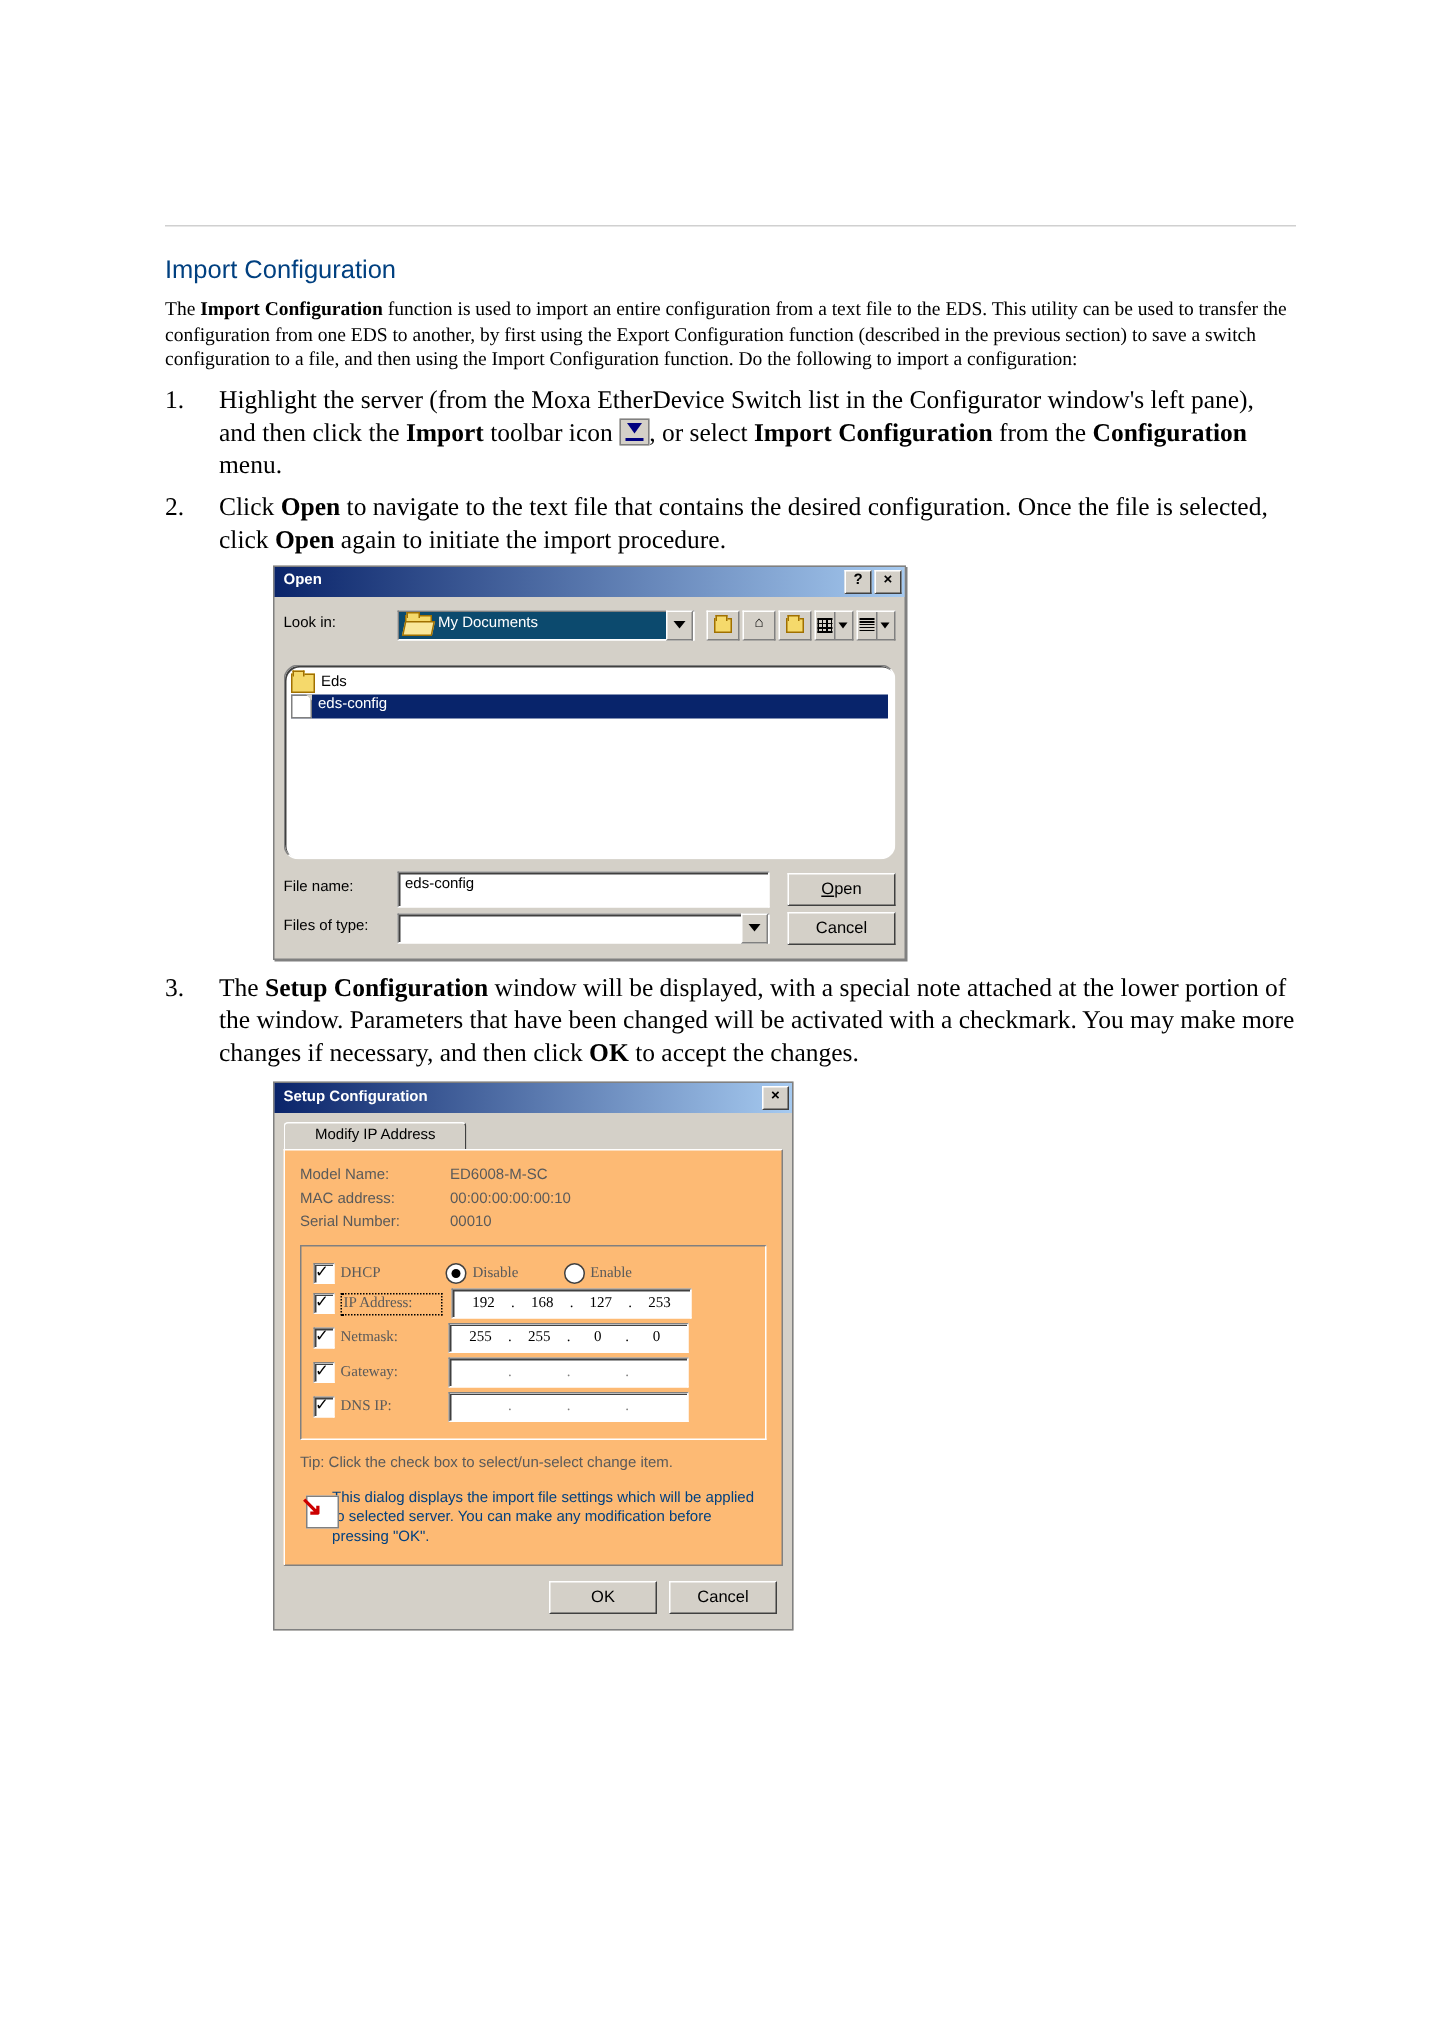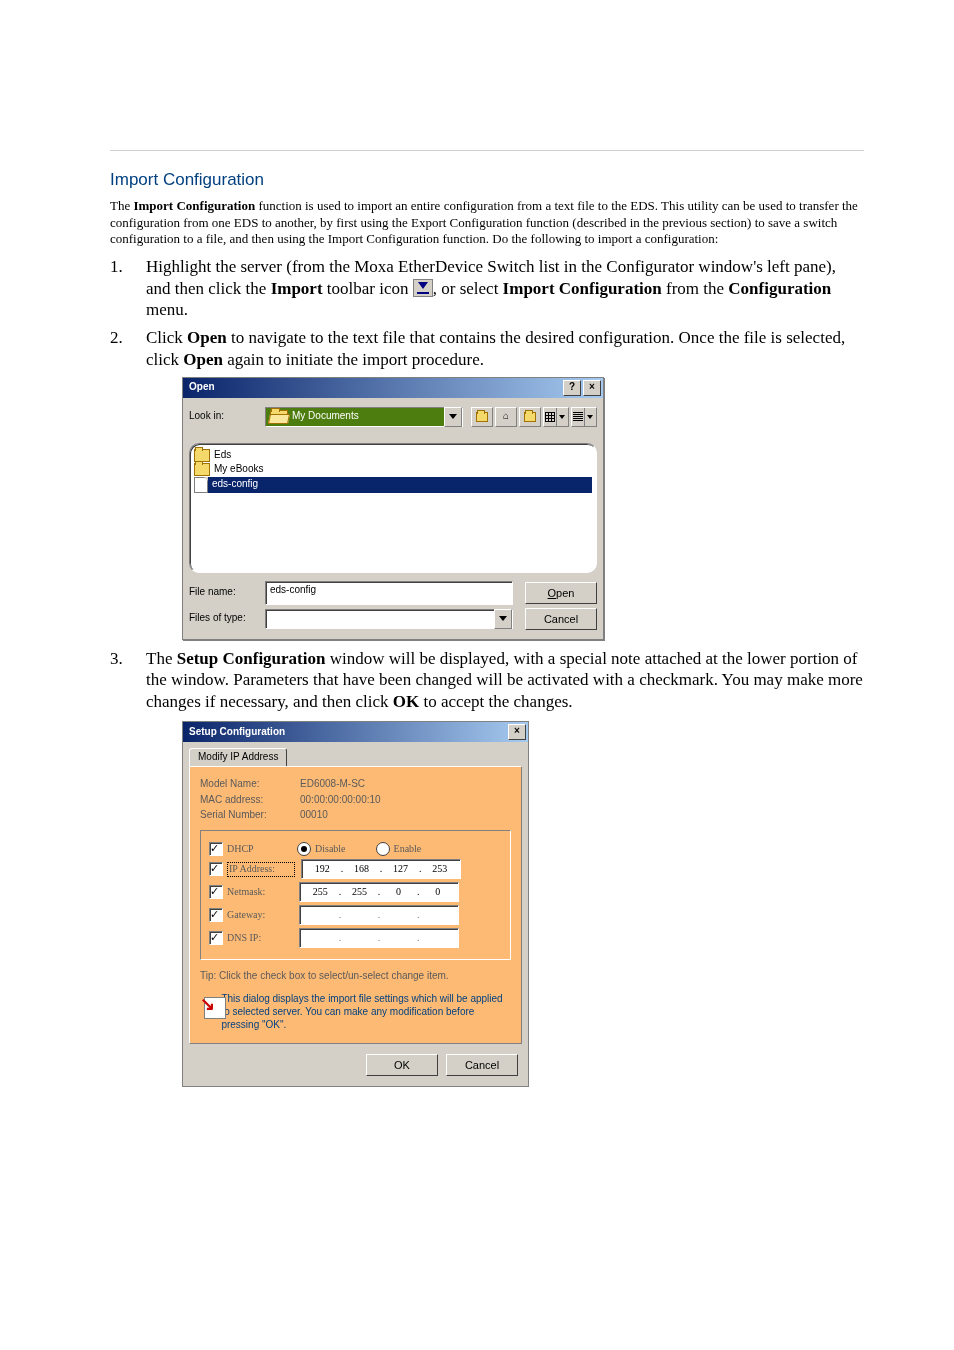--- a/index.html
+++ b/index.html
@@ -141,21 +141,21 @@
     align-items: center;
     height: 18px;
   }
   .combo-body {
     flex: 1;
     height: 18px;
     display: flex;
     align-items: center;
     padding: 0 4px;
   }
-  .combo-body.sel { background: #4d7c0f; color: #fff; }
+  .combo-body.sel { background: #0c4a6e; color: #fff; }
   .folder-icon {
     display: inline-block;
     width: 14px;
     height: 11px;
     background: #f5d96b;
     border: 1px solid #a07000;
     margin-right: 4px;
     position: relative;
   }
   .folder-icon::before {
@@ -221,21 +221,21 @@
     font-size: 10px;
   }
   .tab {
     display:inline-block;
     background:#d4d0c8;
     border:1px solid #fff;
     border-bottom:none;
     border-right-color:#404040;
     border-top-left-radius:3px;
     border-top-right-radius:3px;
-    padding:2px 8px;
+    padding:2px 20px;
     margin:6px 0 0 6px;
     font-size:10px;
   }
   .tab-body {
     margin:0 6px 6px 6px;
     border:1px solid #fff;
     border-right-color:#808080;
     border-bottom-color:#808080;
     padding:8px 10px 6px 10px;
     background:#fdba74;
@@ -390,24 +390,20 @@
                     <div class="dd" style="border-top-width:4px;border-left-width:3px;border-right-width:3px;"></div>
                   </div>
                 </div>
             </div>
           </div>
           <div class="sunken file-area">
             <div class="file-entry">
                 <span class="folder-icon"></span>
                 <span>Eds</span>
               </div>
-            <div class="file-entry">
-                <span class="folder-icon"></span>
-                <span>My eBooks</span>
-              </div>
             <div class="file-entry sel">
                 <span class="doc-icon"></span>
                 <span>eds-config</span>
               </div>
           </div>
           <div class="row-line" style="margin-top:8px;">
             <div class="dlg-label"><span>File name:</span></div>
             <div class="sunken" style="flex:1;height:18px;padding:2px 4px;background:#fff;"><span>eds-config</span></div>
             <div style="width:12px;"></div>
             <div class="btn underline-first">Open</div>

